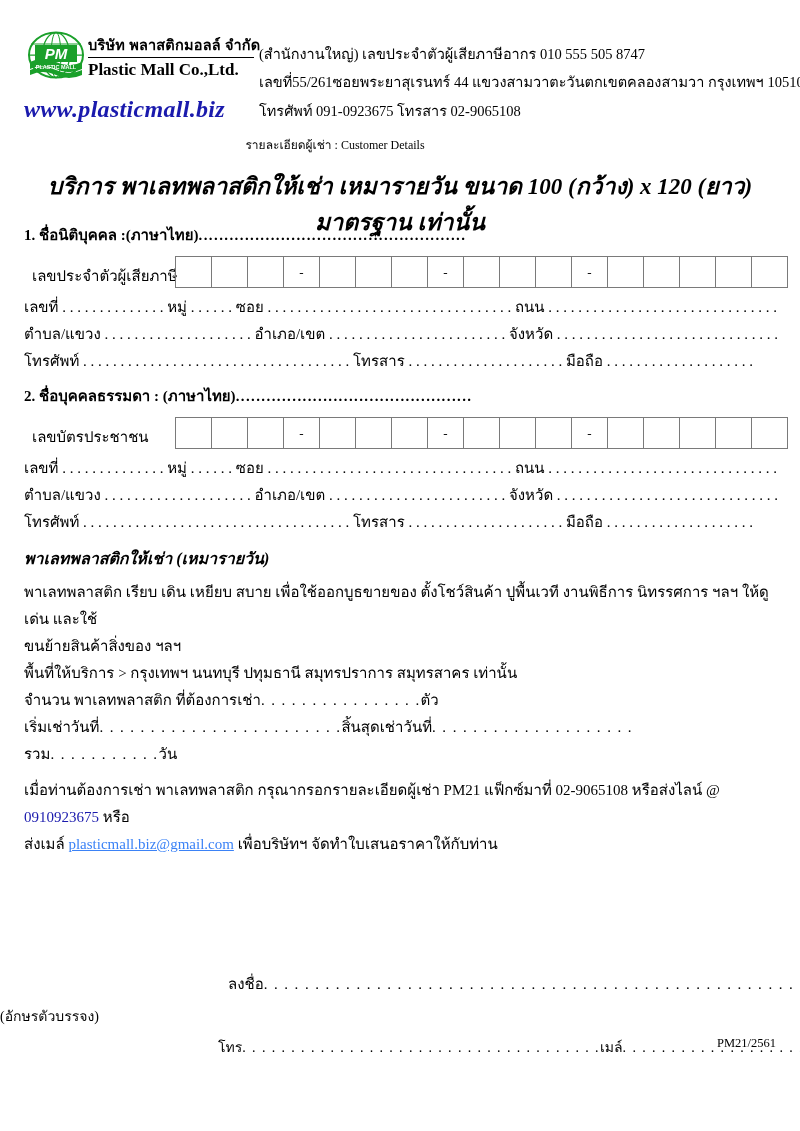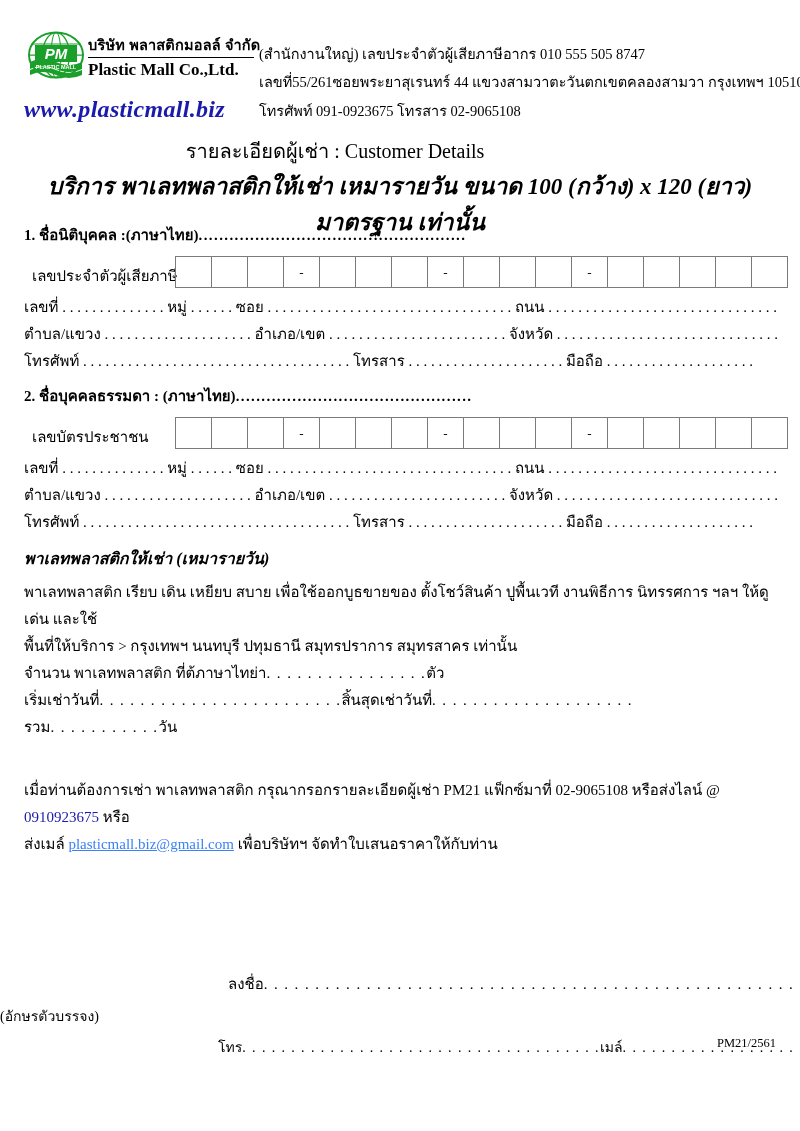--- a/index.html
+++ b/index.html
@@ -39,21 +39,21 @@
     font-size:14.5px;white-space:nowrap;
     font-family:"Liberation Serif","DejaVu Serif",serif;
   }
   .hdr-l1{top:42px;}
   .hdr-l2{top:70px;}
   .hdr-l3{top:99px;}
 
   
   .title-main{
     position:absolute;left:0;top:135px;width:670px;text-align:center;
-    font-size:20px;
+    font-size:12px;
   }
   .title-sub{
     position:absolute;left:0;top:168px;width:800px;text-align:center;
     font-size:23px;font-style:italic;font-weight:bold;
   }
 
   
   .body{position:absolute;left:24px;top:222px;width:756px;}
   .row{font-size:15px;line-height:27px;white-space:nowrap;}
   .row.bold{font-weight:bold;}
@@ -197,23 +197,24 @@
     <div class="addr-block">
       <div class="addr-line">เลขที่ . . . . . . . . . . . . . . หมู่ . . . . . . ซอย . . . . . . . . . . . . . . . . . . . . . . . . . . . . . . . . . ถนน . . . . . . . . . . . . . . . . . . . . . . . . . . . . . . .</div>
       <div class="addr-line">ตำบล/แขวง . . . . . . . . . . . . . . . . . . . .       อำเภอ/เขต . . . . . . . . . . . . . . . . . . . . . . . .     จังหวัด . . . . . . . . . . . . . . . . . . . . . . . . . . . . . .</div>
       <div class="addr-line">โทรศัพท์ . . . . . . . . . . . . . . . . . . . . . . . . . . . . . . . . . . . . โทรสาร . . . . . . . . . . . . . . . . . . . . . มือถือ . . . . . . . . . . . . . . . . . . . .</div>
     </div>
   </div>
 
   <div class="rent">
     <div><span class="rent-head">พาเลทพลาสติกให้เช่า (เหมารายวัน)</span></div>
     <div class="rent-p">พาเลทพลาสติก เรียบ เดิน เหยียบ สบาย เพื่อใช้ออกบูธขายของ ตั้งโชว์สินค้า ปูพื้นเวที งานพิธีการ นิทรรศการ ฯลฯ ให้ดูเด่น และใช้</div>
+    <div class="rent-p">ขนย้ายสินค้าสิ่งของ ฯลฯ</div>
     <div class="rent-line">พื้นที่ให้บริการ &gt; กรุงเทพฯ นนทบุรี ปทุมธานี สมุทรปราการ สมุทรสาคร เท่านั้น</div>
 
-    <div class="rent-line"><span>จำนวน พาเลทพลาสติก ที่ต้ภาษาไทย่า</span><span class="dots">. . . . . . . . . . . . . . . .</span><span>ตัว</span></div>
+    <div class="rent-line"><span>จำนวน พาเลทพลาสติก ที่ต้องการเช่า</span><span class="dots">. . . . . . . . . . . . . . . .</span><span>ตัว</span></div>
 
     <div class="rent-line"><span>เริ่มเช่าวันที่</span><span class="dots">. . . . . . . . . . . . . . . . . . . . . . . .</span><span>สิ้นสุดเช่าวันที่</span><span class="dots">. . . . . . . . . . . . . . . . . . . .</span></div>
 
     <div class="rent-line"><span>รวม</span><span class="dots">. . . . . . . . . . .</span><span>วัน</span></div>
   </div>
 
   <div class="contact">
     <div class="contact-line"><span>เมื่อท่านต้องการเช่า พาเลทพลาสติก กรุณากรอกรายละเอียดผู้เช่า PM21 แฟ็กซ์มาที่  02-9065108 หรือส่งไลน์ @ </span><span class="lnk">0910923675</span><span> หรือ</span></div>
     <div class="contact-line"><span>ส่งเมล์ </span><span class="lnk-u">plasticmall.biz@gmail.com</span><span> เพื่อบริษัทฯ จัดทำใบเสนอราคาให้กับท่าน</span></div>
   </div>

